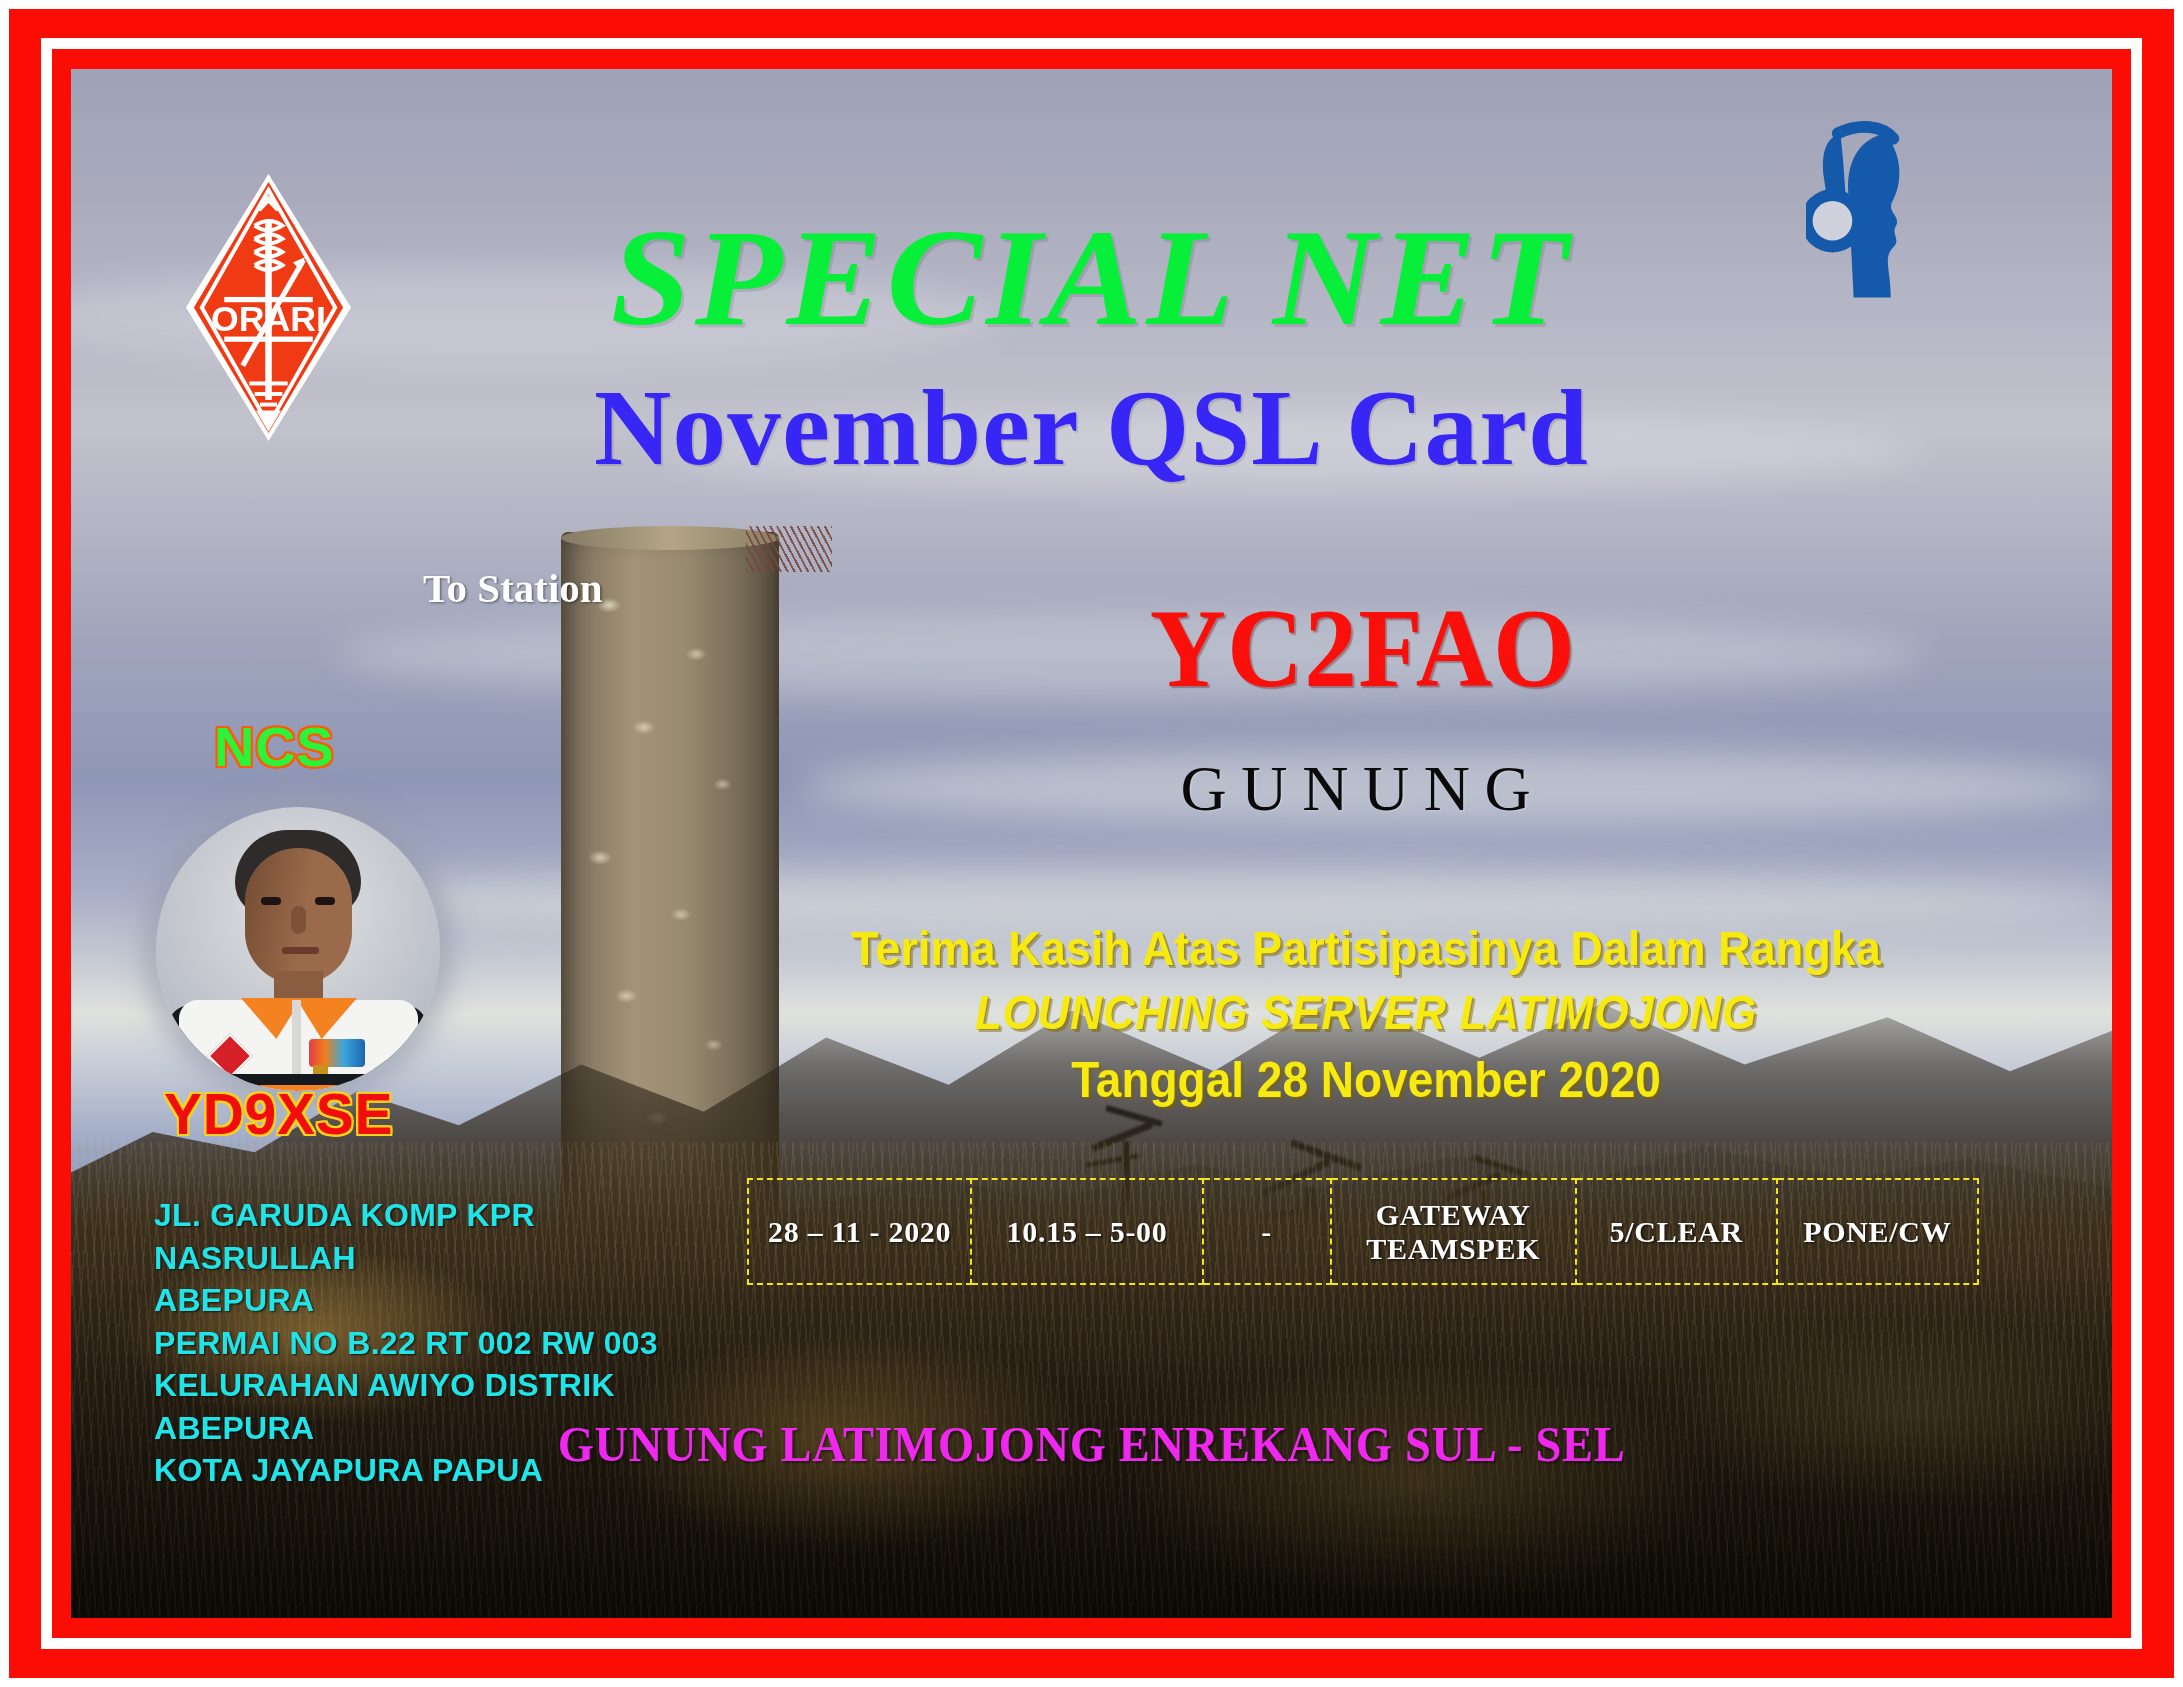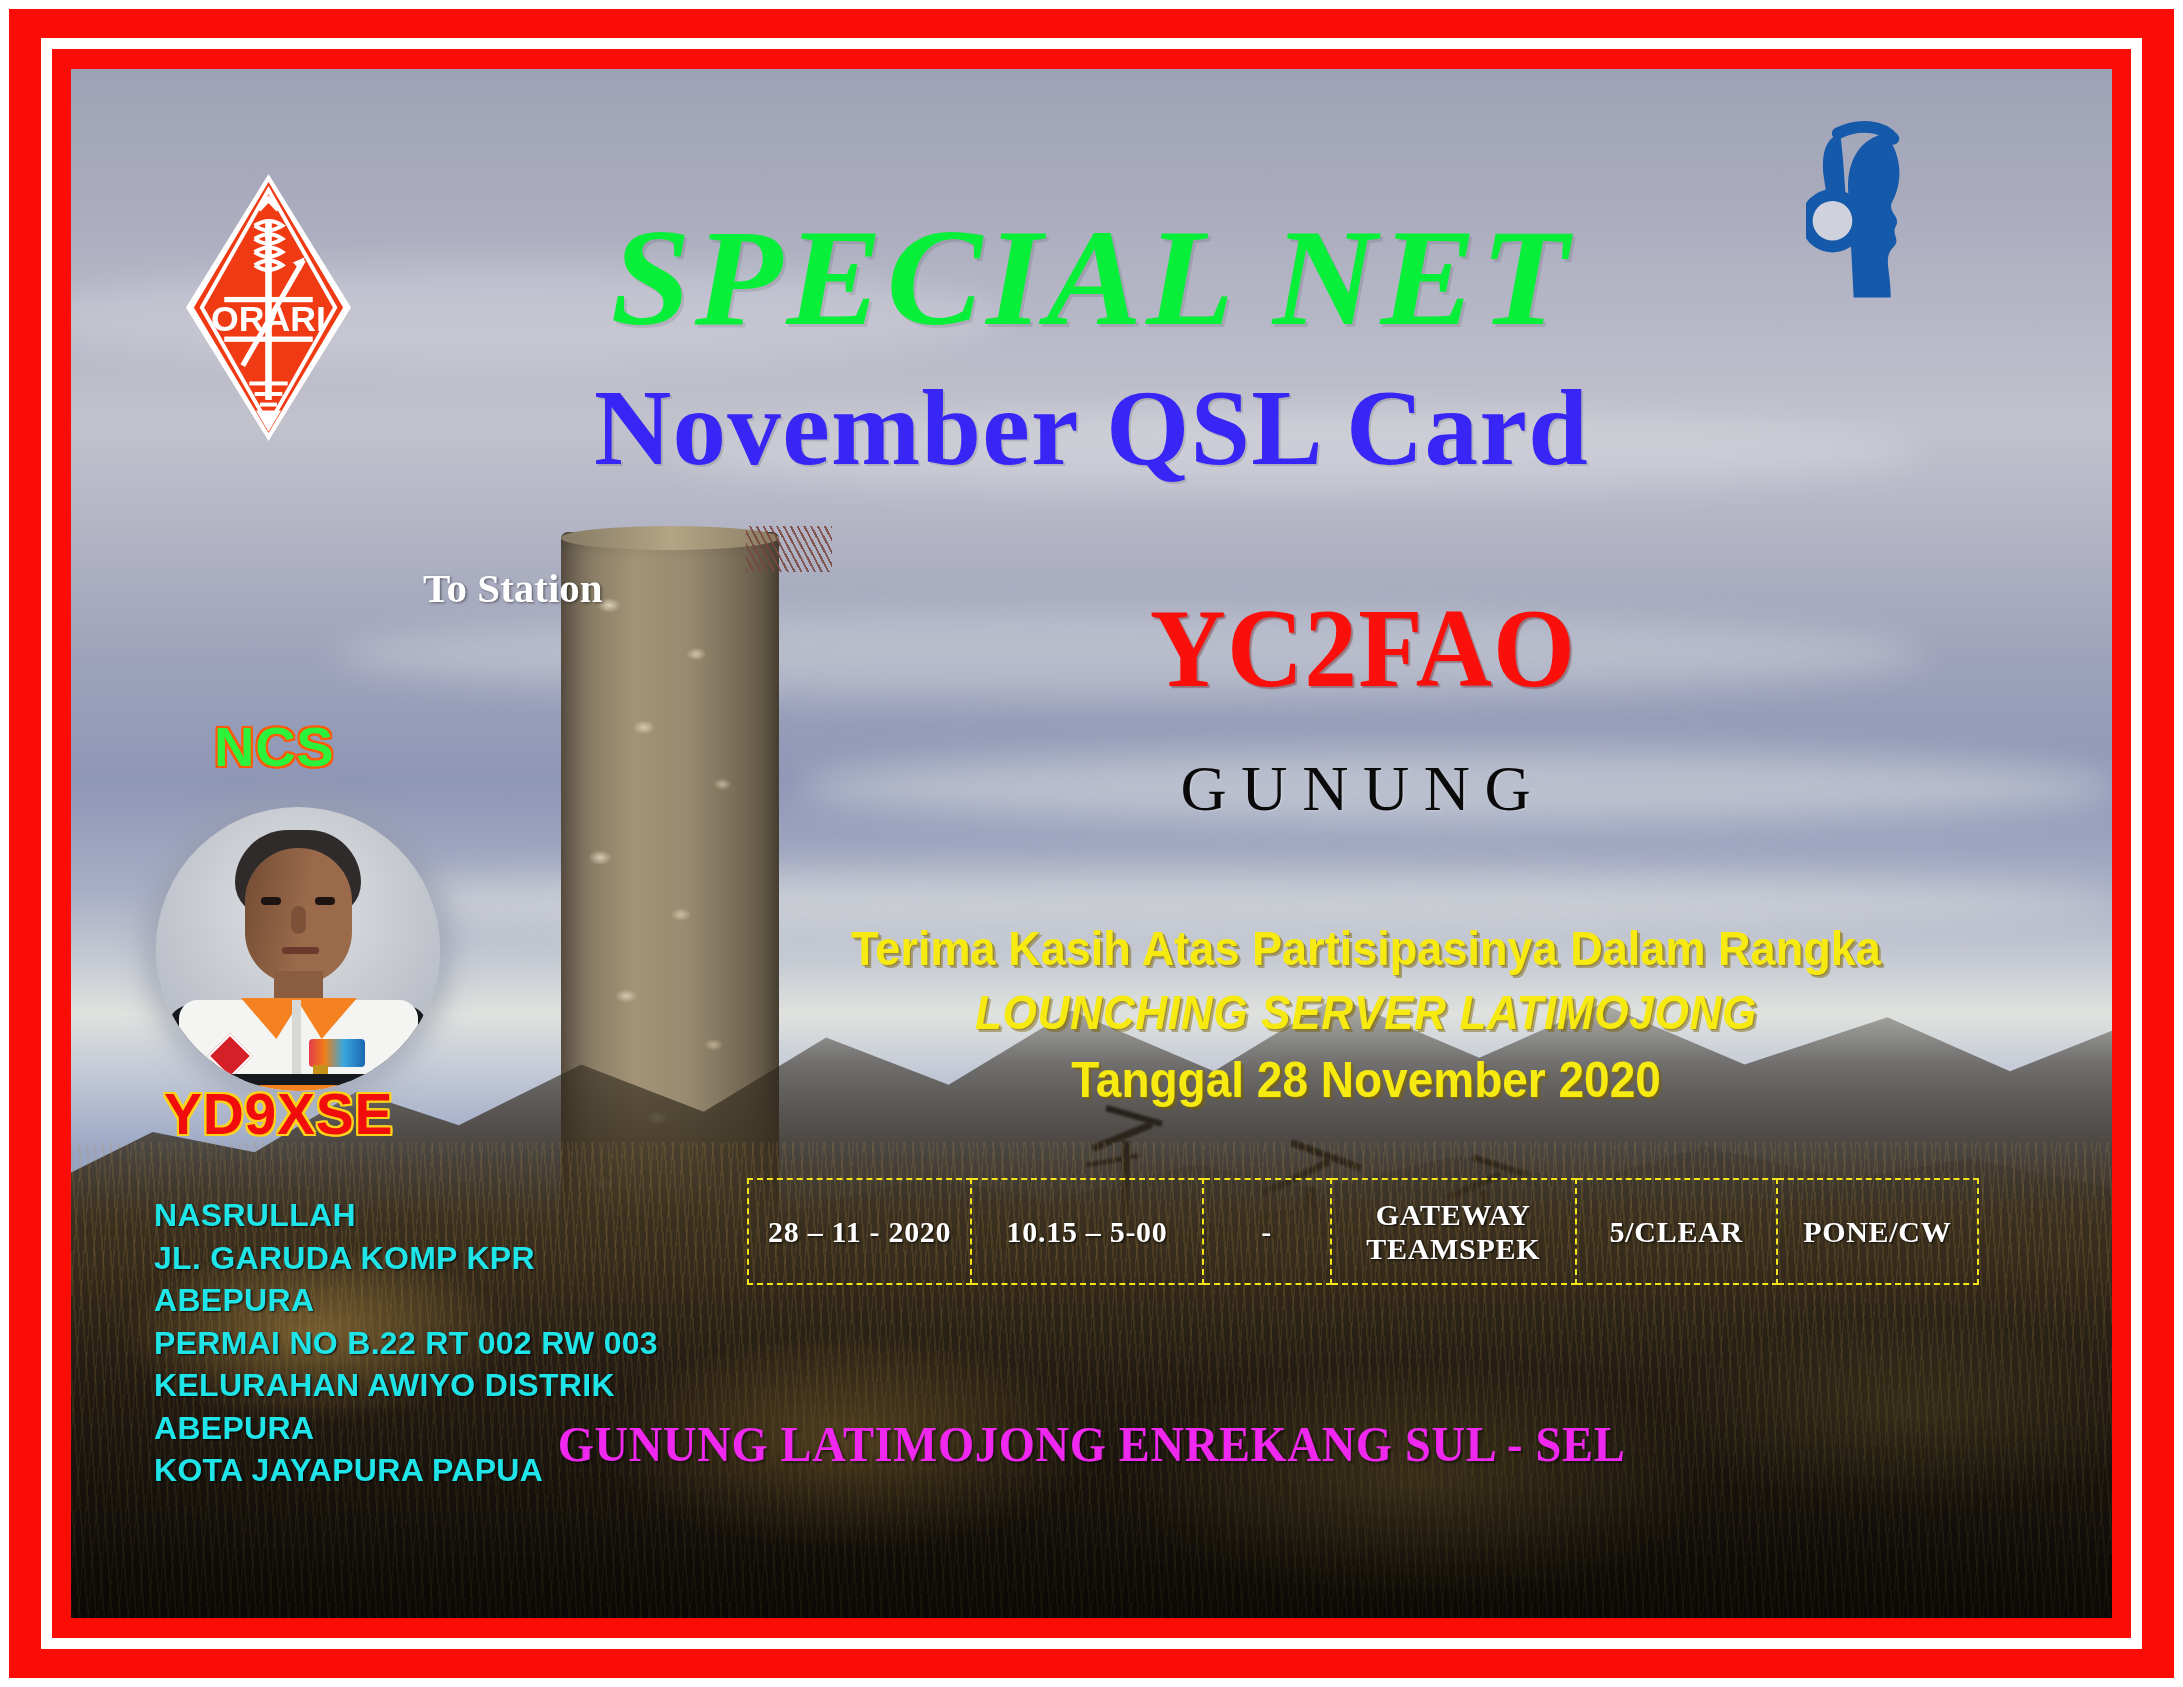--- a/index.html
+++ b/index.html
@@ -283,22 +283,22 @@
       <div id="pCall">YD9XSE</div>
       <div id="pLan"></div>
 
       <div id="pBelt"></div>
       <div id="pSash"></div>
     </div>
 
     <div class="abs" id="yd9">YD9XSE</div>
 
     <div class="abs" id="addr">
+      <div>JL. GARUDA KOMP KPR</div>
       <div>NASRULLAH</div>
-      <div>JL. GARUDA KOMP KPR</div>
       <div>ABEPURA</div>
       <div>PERMAI NO B.22 RT 002 RW 003</div>
       <div>KELURAHAN AWIYO DISTRIK</div>
       <div>ABEPURA</div>
       <div>KOTA JAYAPURA PAPUA</div>
     </div>
 
     <div class="abs" id="callsign">YC2FAO</div>
     <div class="abs" id="opname">GUNUNG</div>
 

